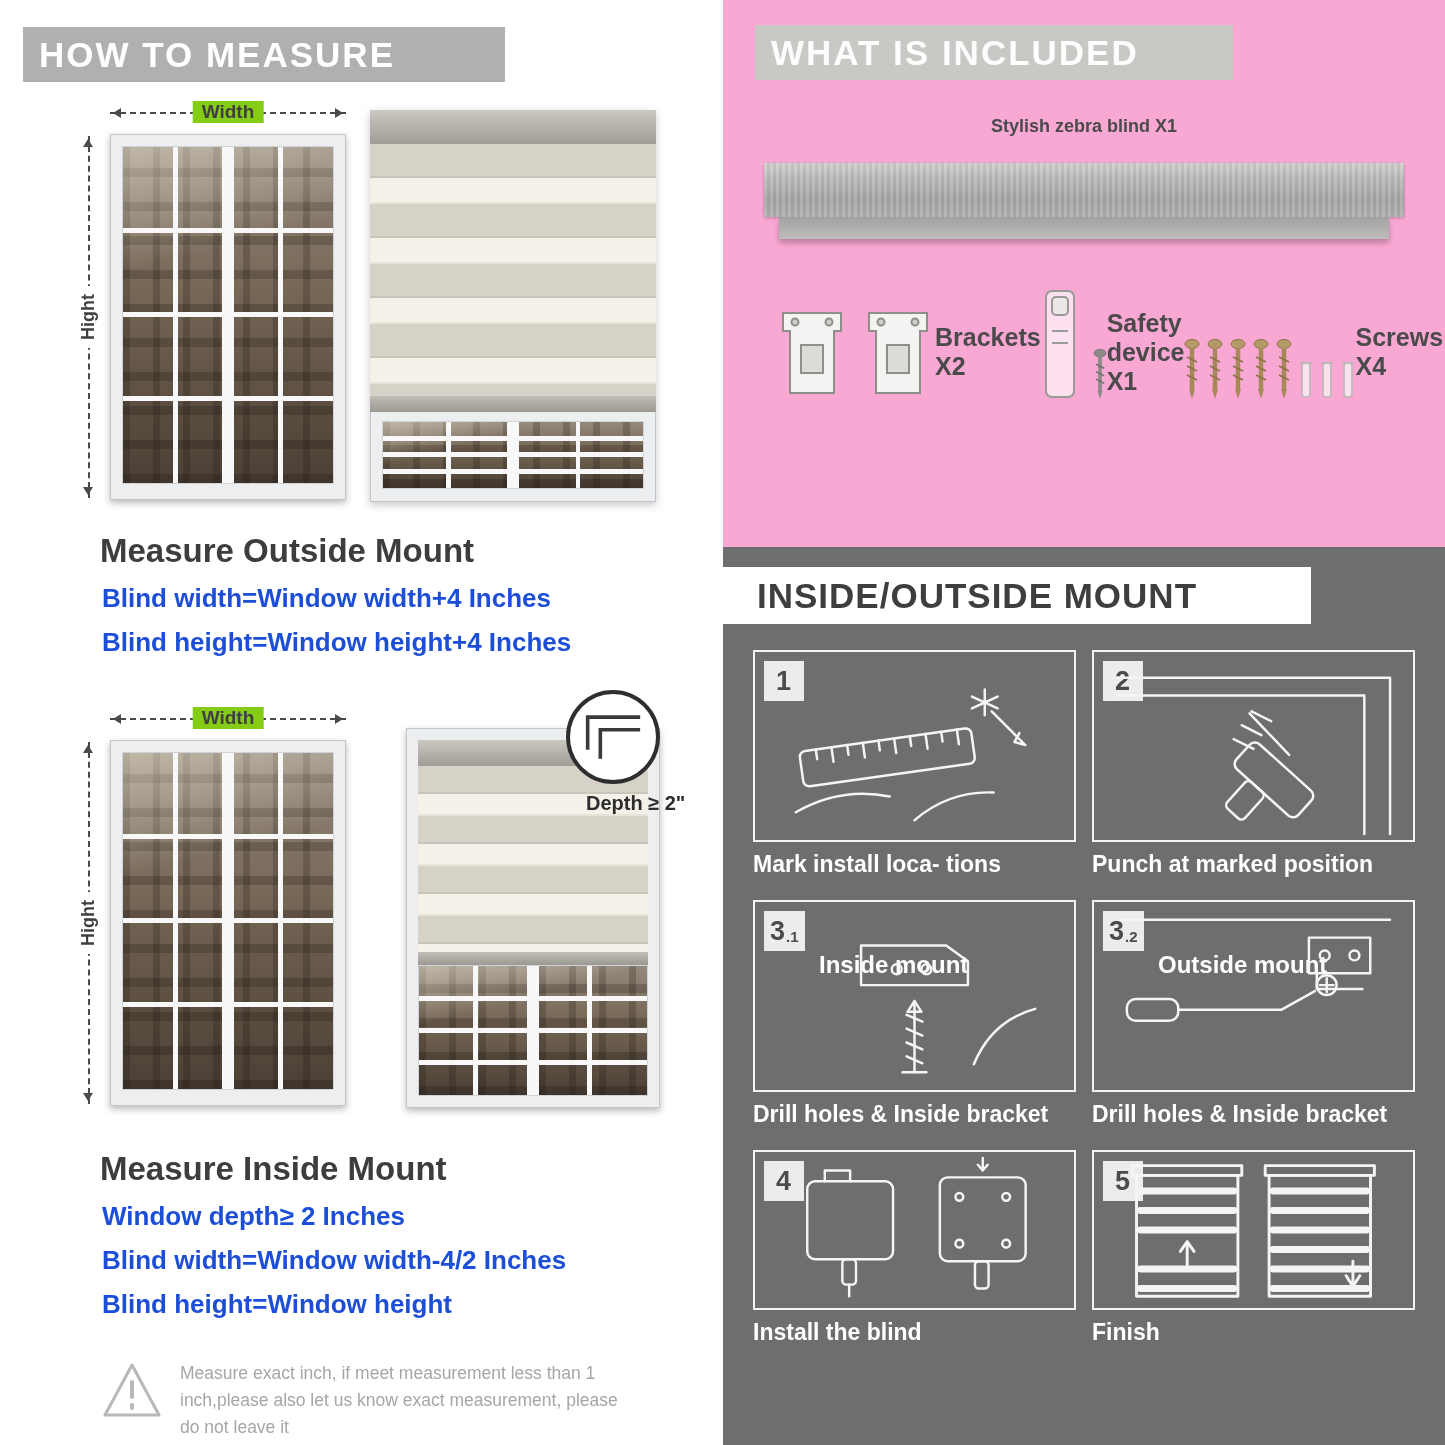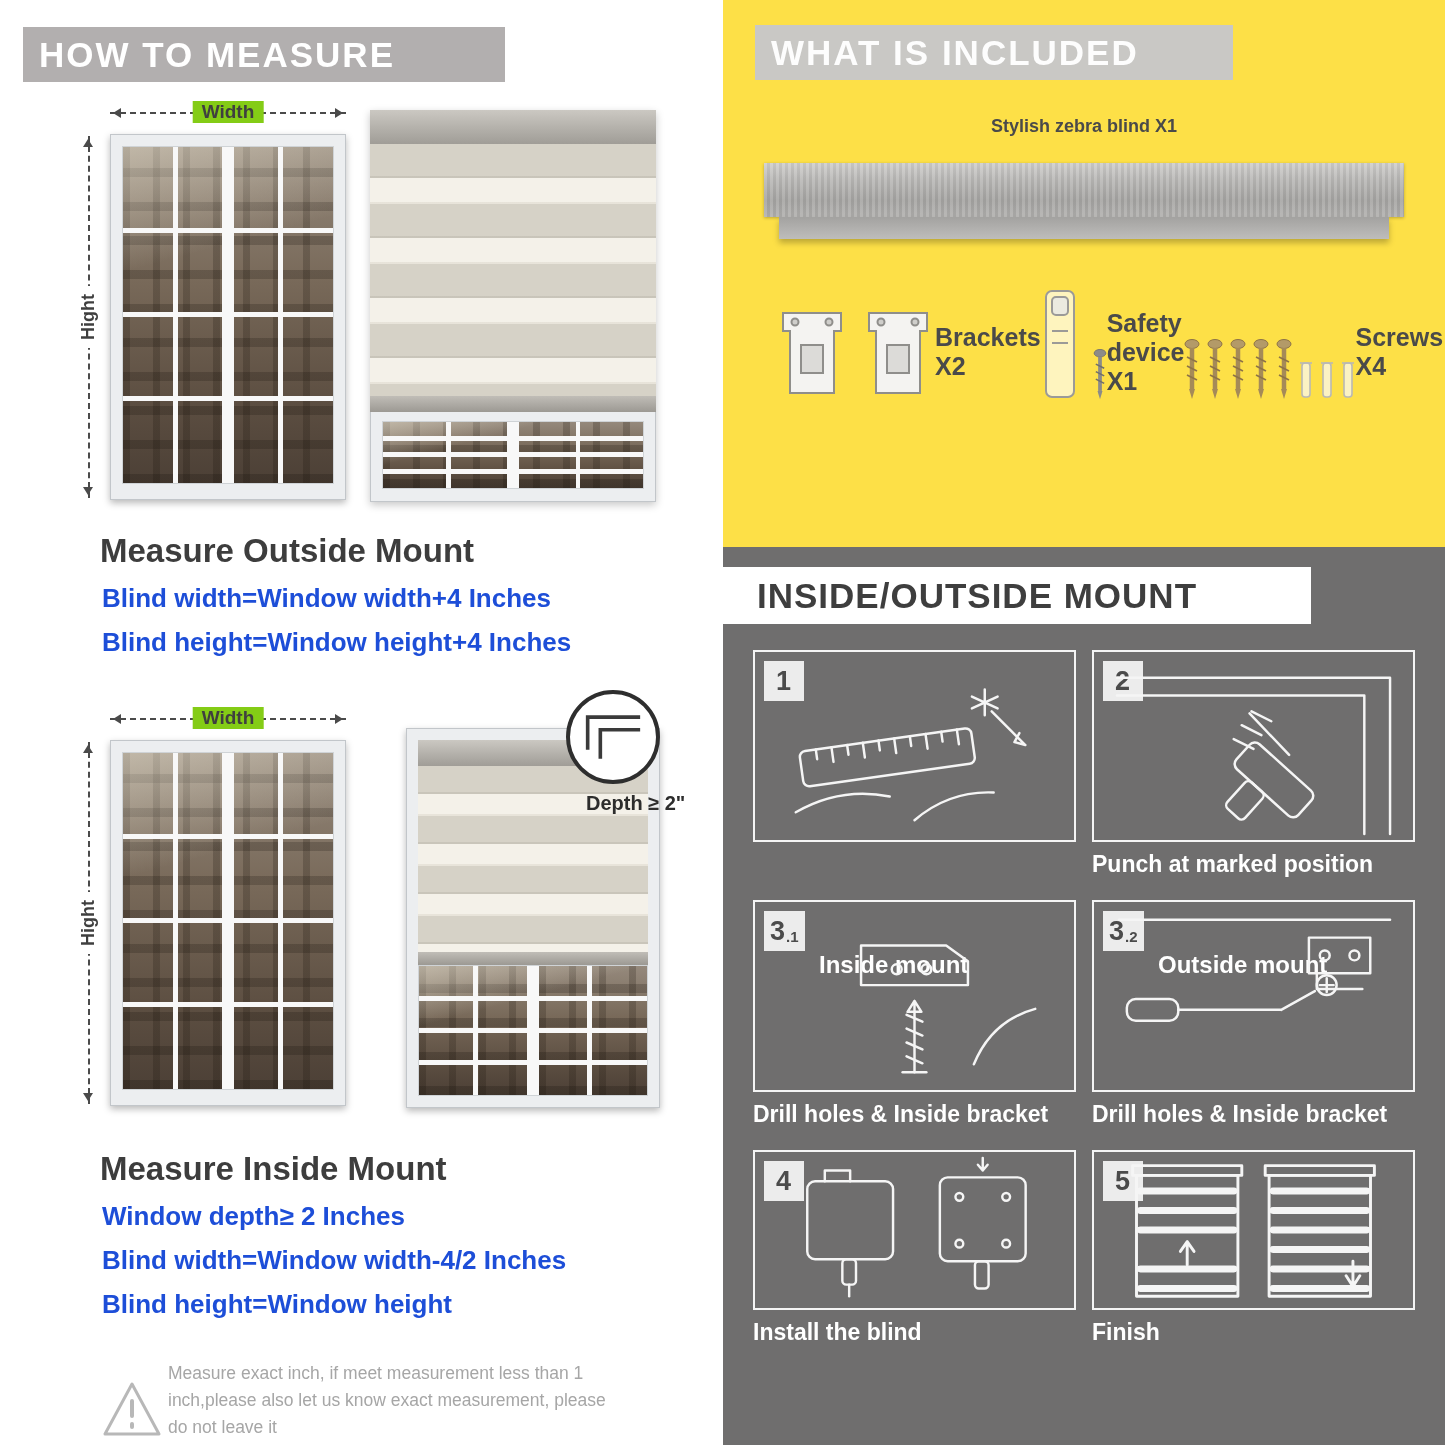--- a/index.html
+++ b/index.html
@@ -88,26 +88,26 @@
     position:absolute; left:528px; top:-22px; width:94px; height:94px;
     border:4px solid #2e2e2e; border-radius:50%; background:#fff; z-index:4;
     display:flex; align-items:center; justify-content:center;
   }
   .depth-label { position:absolute; left:548px; top:80px; z-index:4;
     font-size:20px; font-weight:bold; color:#2d2d2d; }
 
   h2.mheading { margin:24px 0 8px 100px; font-size:33px; font-weight:bold; color:#3d3d3d; }
   p.spec { margin:13px 0 0 102px; font-size:26px; font-weight:bold; color:#1d4ed8; }
 
-  .warnrow { display:flex; gap:4px; margin:40px 0 8px 100px; width:540px; align-items:flex-end; }
+  .warnrow { display:flex; gap:16px; margin:40px 0 8px 100px; width:540px; align-items:flex-start; }
   .warn-text { font-size:17.5px; color:#a6a6a6; line-height:1.55; width:440px; }
 
   
   .right { position:absolute; left:723px; top:0; width:722px; height:1445px; }
-  .included { position:absolute; top:0; left:0; width:100%; height:634px; background:#fde047; }
+  .included { position:absolute; top:0; left:0; width:100%; height:634px; background:#f9a8d4; }
   .bar-included {
     margin:25px 0 0 32px; width:478px; height:55px; background:#c9c8c5;
     color:#fdfdfd; font-size:35px; font-weight:bold; line-height:55px;
     padding-left:16px; letter-spacing:2px;
   }
   .product-label { margin-top:36px; text-align:center; font-size:18px; font-weight:bold; color:#4a4a4a; }
   .rail-wrap { margin:26px auto 0; width:640px; }
   .rail-top { height:54px;
     background-image:repeating-linear-gradient(90deg, rgba(255,255,255,0.10) 0 3px, rgba(0,0,0,0.05) 3px 6px),
       linear-gradient(180deg,#d0cfcd 0%, #bab9b7 30%, #a6a5a3 70%, #b2b1af 100%);
@@ -341,20 +341,21 @@
             <svg class="art" viewBox="0 0 300 190">
               <g transform="rotate(-8 140 105)">
                 <rect x="35" y="86" width="175" height="36" rx="6"></rect>
                 <path d="M52,86 v10 M68,86 v15 M84,86 v10 M100,86 v15 M116,86 v10 M132,86 v15 M148,86 v10 M164,86 v15 M180,86 v10 M196,86 v15"></path>
               </g>
               <path d="M221,38 v26 M208,45 l26,12 M234,45 l-26,12"></path>
               <path d="M228,60 l34,34 M262,94 l-11,-3 5,-9"></path>
               <path d="M30,162 q45,-26 95,-16 M150,170 q35,-30 80,-28"></path>
             </svg>
           </div>
+          <figcaption class="caption">Mark install loca- tions</figcaption>
         </figure>
 
         <figure class="step">
           <div class="panel">
             <div class="badge">
               <span>2</span>
                 <span class="sub"></span>
             </div>
             <span class="step-title"></span>
             <svg class="art" viewBox="0 0 300 190">

